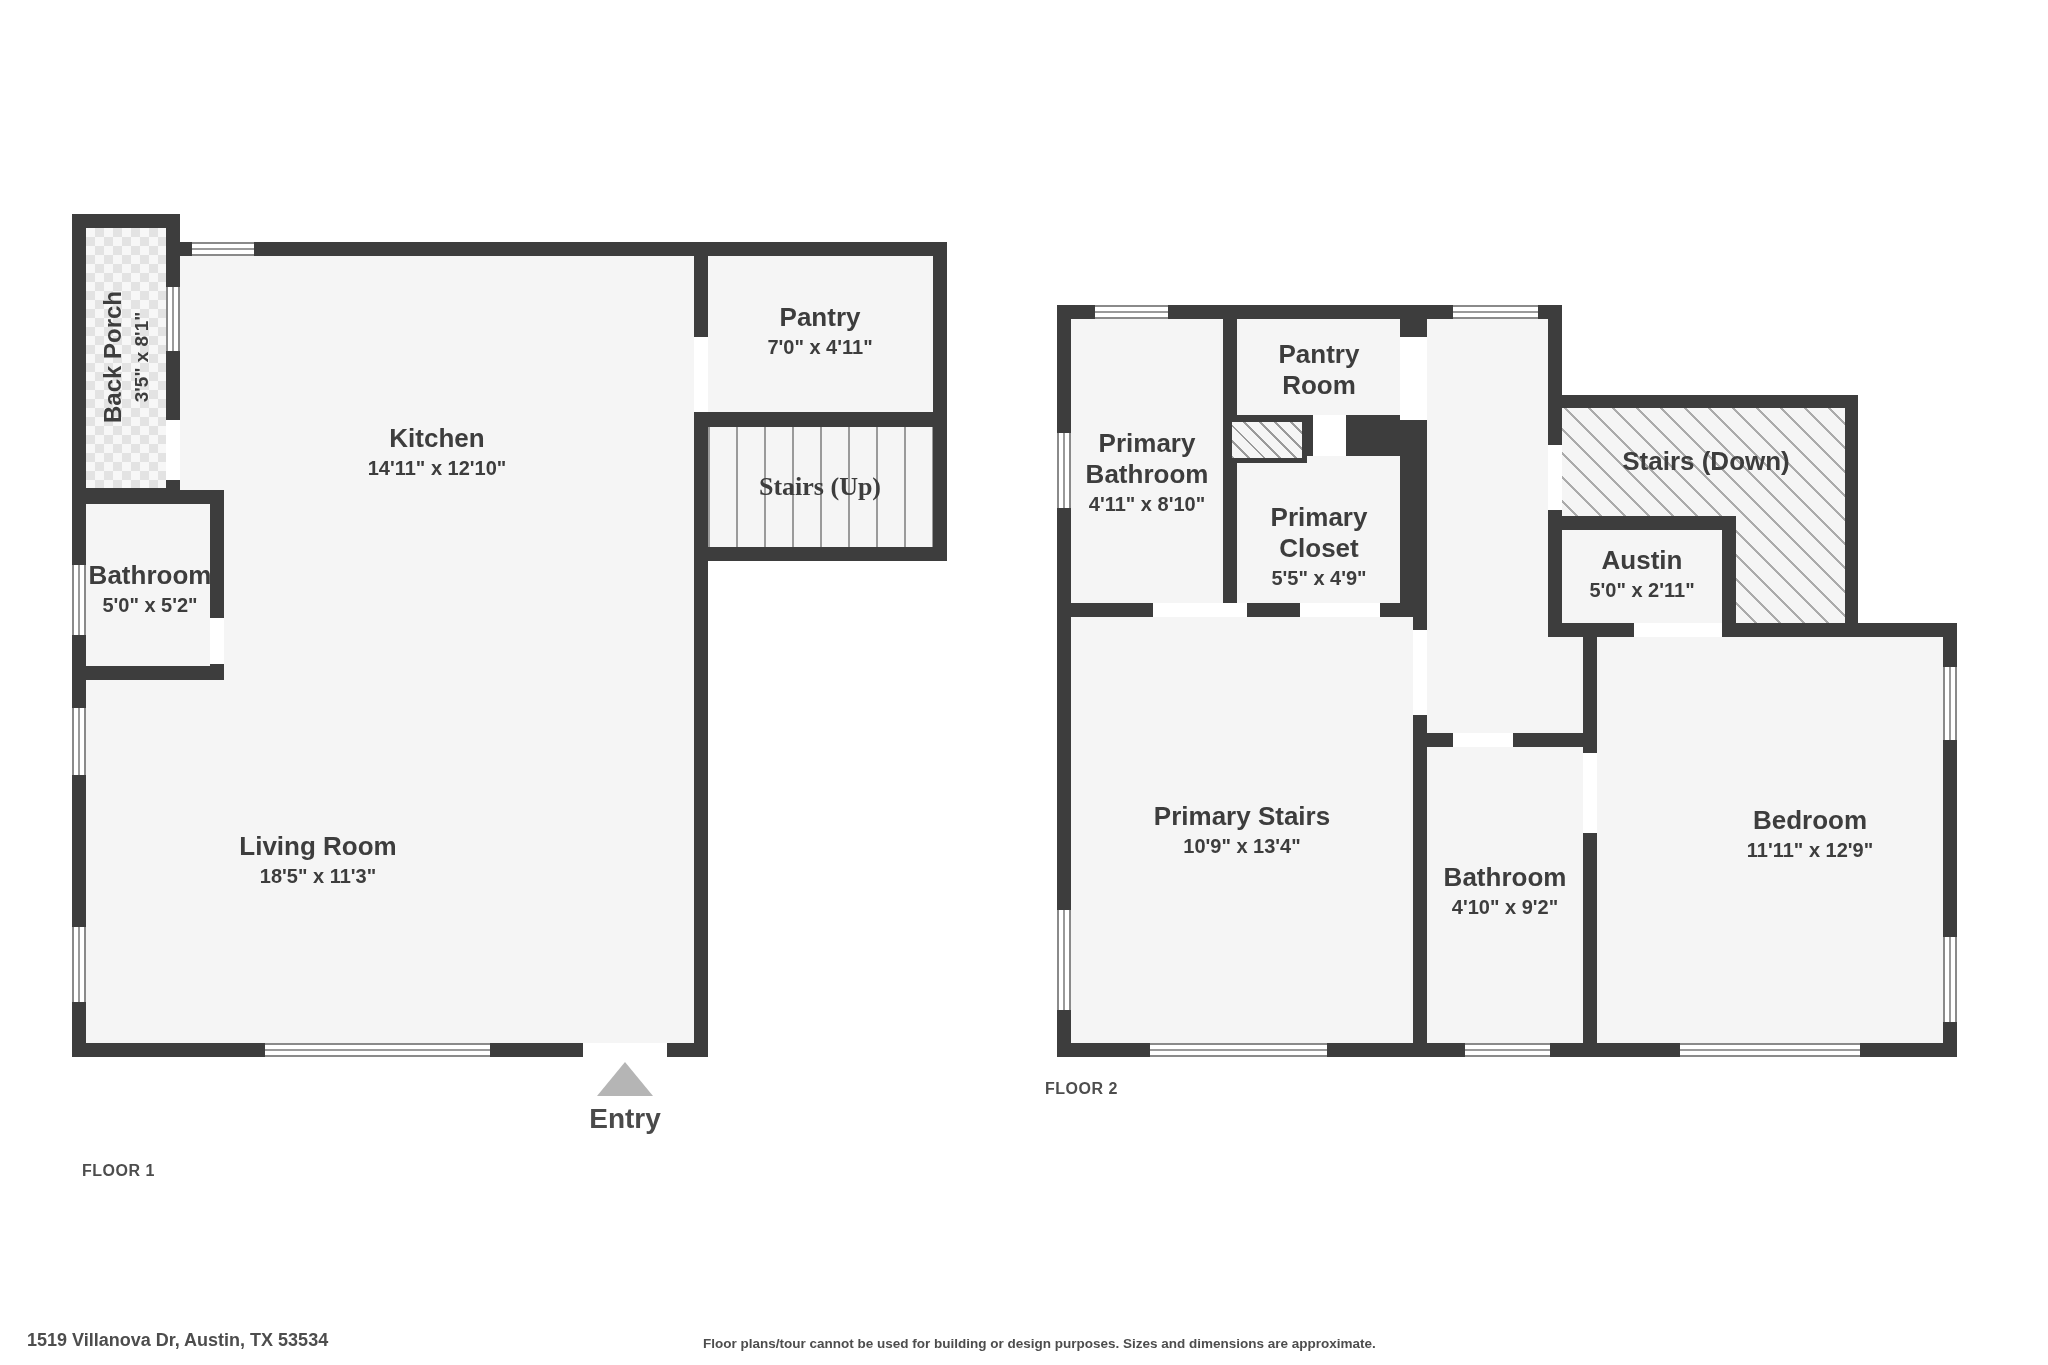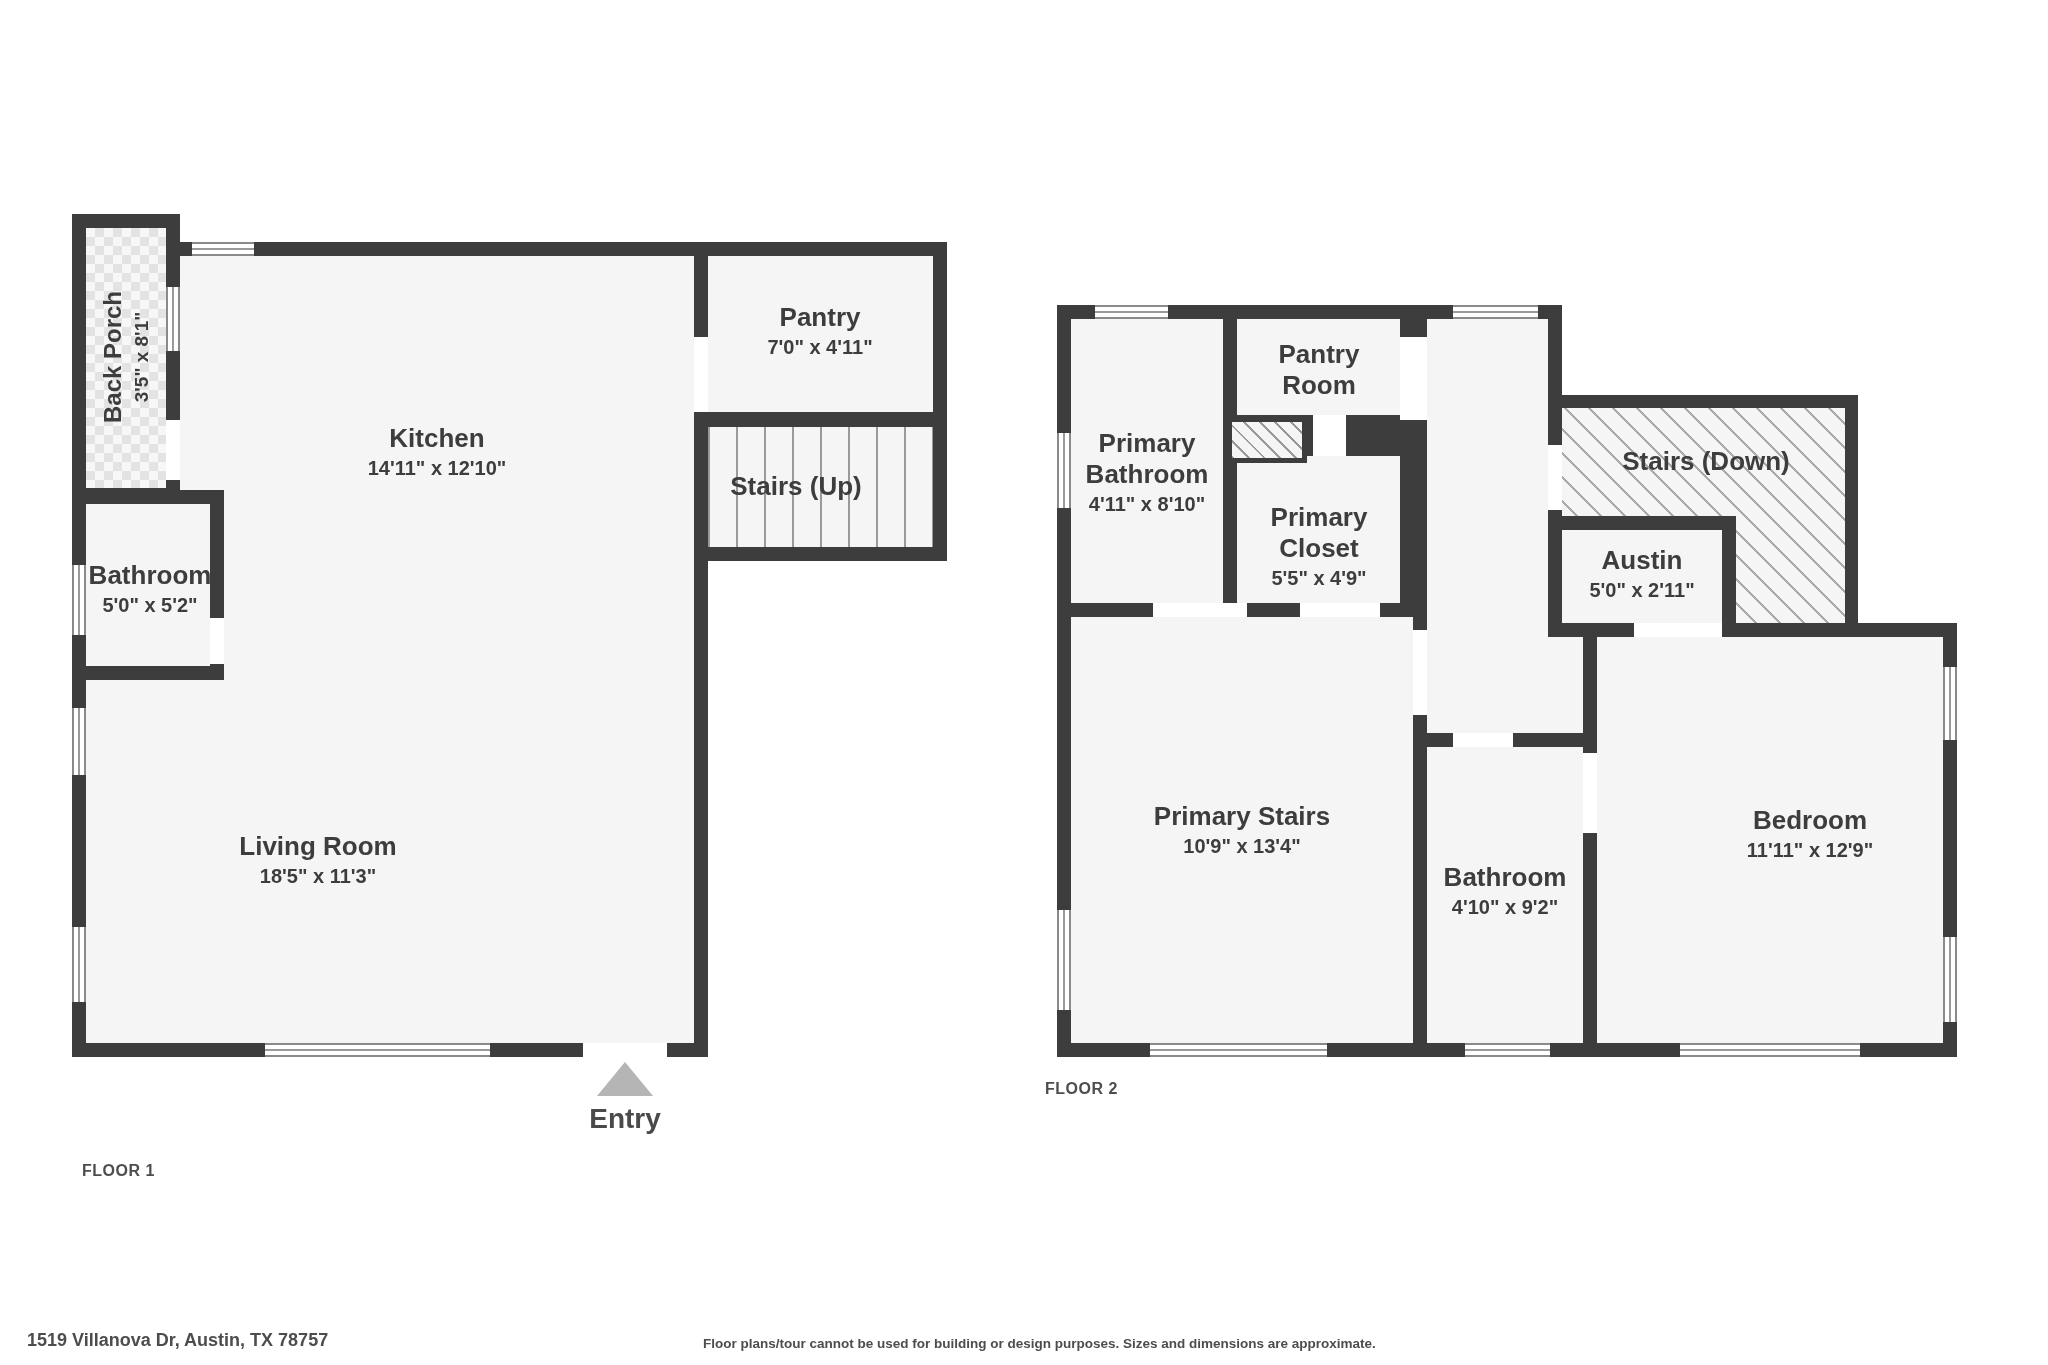--- a/index.html
+++ b/index.html
@@ -72,21 +72,21 @@
       <div class="room-dims" style="font-size:19px;">3'5" x 8'1"</div>
     </div>
     <div class="room-label" style="left:437px;top:452px;">
       <div class="room-name">Kitchen</div>
       <div class="room-dims">14'11" x 12'10"</div>
     </div>
     <div class="room-label" style="left:820px;top:331px;">
       <div class="room-name">Pantry</div>
       <div class="room-dims">7'0" x 4'11"</div>
     </div>
-    <div class="room-label" style="left:796px;top:487px;">
+    <div class="room-label" style="left:820px;top:487px;font-family:Liberation Serif, serif;">
       <div class="room-name">Stairs (Up)</div>
     </div>
     <div class="room-label" style="left:150px;top:589px;">
       <div class="room-name">Bathroom</div>
       <div class="room-dims">5'0" x 5'2"</div>
     </div>
     <div class="room-label" style="left:318px;top:860px;">
       <div class="room-name">Living Room</div>
       <div class="room-dims">18'5" x 11'3"</div>
     </div>
@@ -162,17 +162,17 @@
     </div>
     <div class="room-label" style="left:1770px;top:834px;margin-left:40px;">
       <div class="room-name">Bedroom</div>
       <div class="room-dims">11'11" x 12'9"</div>
     </div>
 
     <div class="floor-tag" style="left:1045px;top:1080px;">FLOOR 2</div>
   </section>
 
   <footer>
-    <div class="addr" style="left:27px;top:1330px;">1519 Villanova Dr, Austin, TX 78757</div>
+    <div class="addr" style="left:27px;top:1330px;">1519 Villanova Dr, Austin, TX 53534</div>
     <div class="disclaimer" style="left:703px;top:1336px;">Floor plans/tour cannot be used for building or design purposes. Sizes and dimensions are approximate.</div>
   </footer>
 
 </div>
 
 </body></html>

